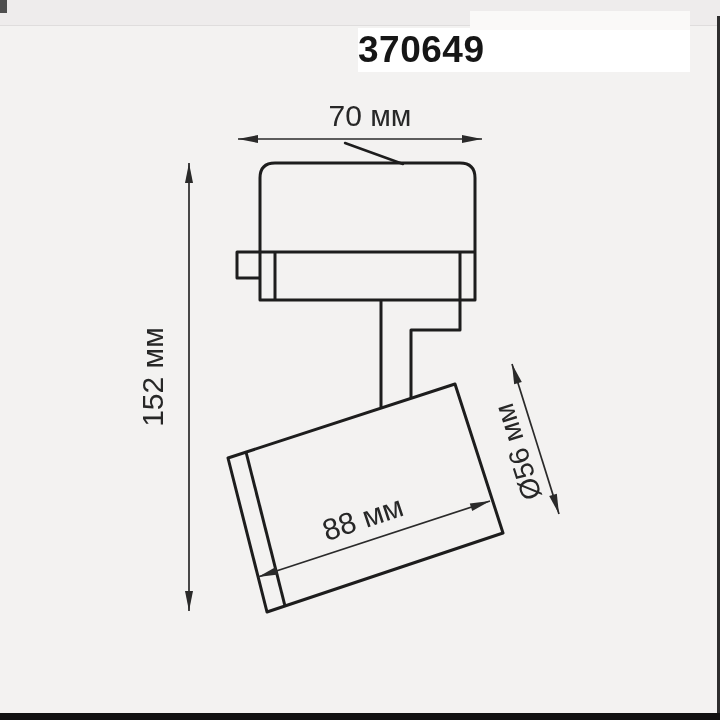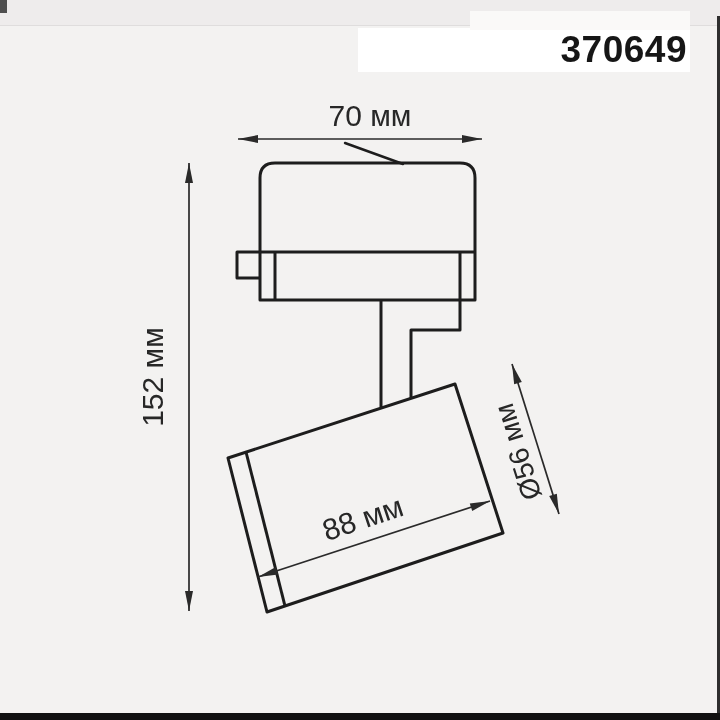--- a/index.html
+++ b/index.html
@@ -23,21 +23,20 @@
   .white-band {
     position: absolute; left: 358px; top: 28px; width: 332px; height: 44px;
     background: #ffffff;
   }
   .white-band-upper {
     position: absolute; left: 470px; top: 11px; width: 220px; height: 19px;
     background: #faf9f8;
   }
   .product-code {
     position: absolute; top: 29px; left: 358px; width: 329px;
-    text-align: right;
     font-size: 37px; font-weight: bold; color: #161616;
     line-height: 42px;
     letter-spacing: 0.5px;
   }
   svg.diagram { position: absolute; left: 0; top: 0; }
   .outline {
     fill: none; stroke: #1d1d1d; stroke-width: 3;
     stroke-linejoin: round; stroke-linecap: butt;
   }
   .outline-thin { fill: none; stroke: #1d1d1d; stroke-width: 2.4; stroke-linecap: round; }

